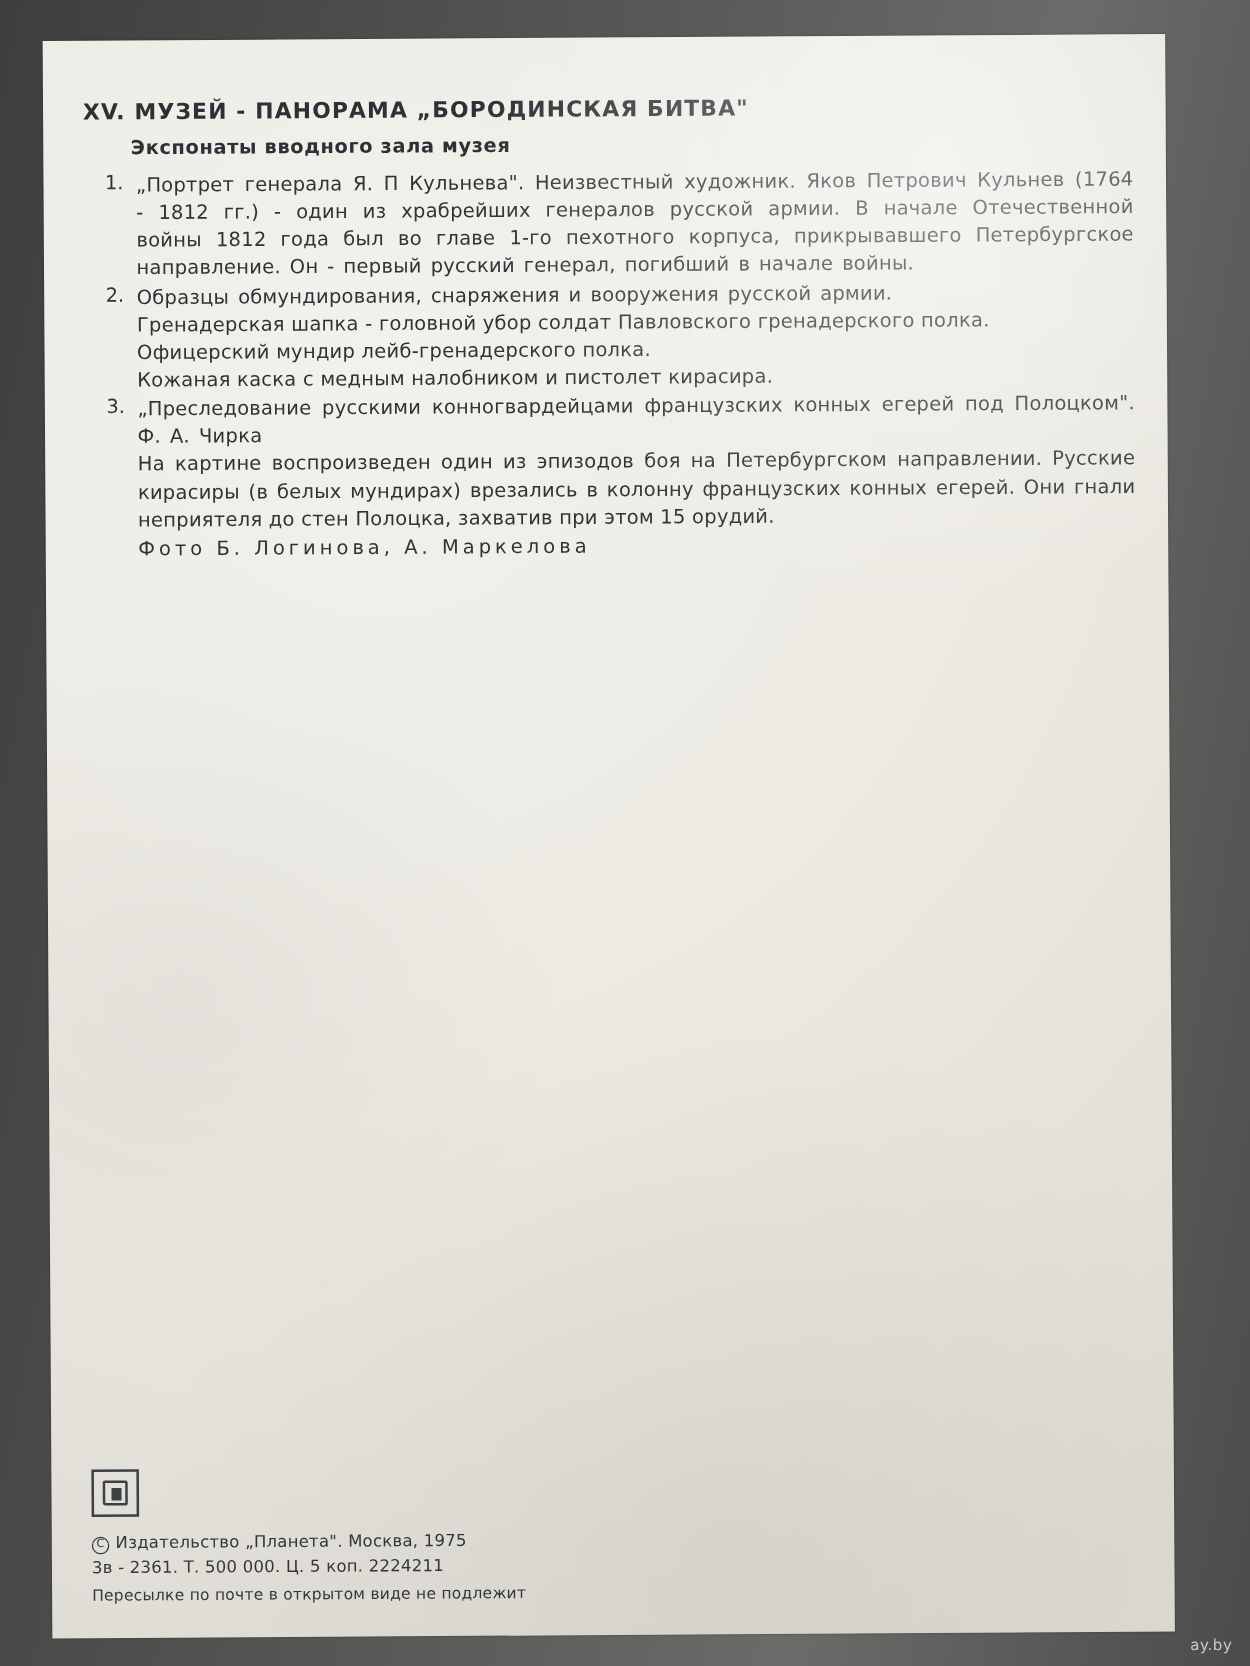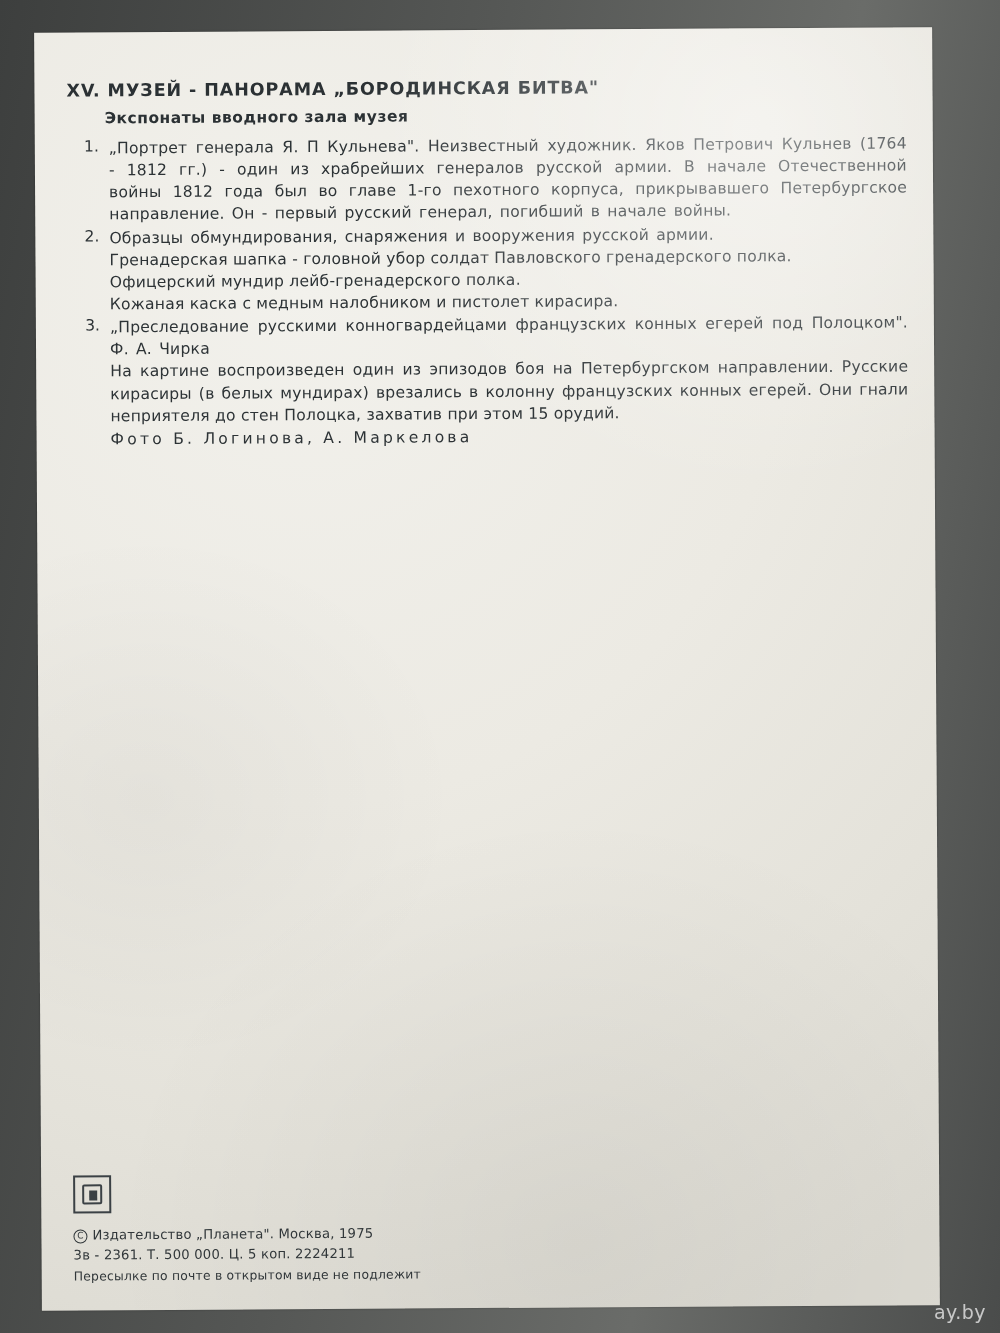--- a/index.html
+++ b/index.html
@@ -168,21 +168,21 @@
   .imprint-line.small {
     font-size: 12.4px;
     margin-top: 2px;
   }
 
   
   #watermark {
     position: absolute;
     right: 14px;
     bottom: 10px;
-    font-size: 19px;
+    font-size: 12px;
     color: rgba(235,235,235,0.78);
     letter-spacing: 0.5px;
     font-family: "DejaVu Sans", sans-serif;
   }
 </style>
 </head>
 <body>
 
 <div id="scan">
   <div id="card">

